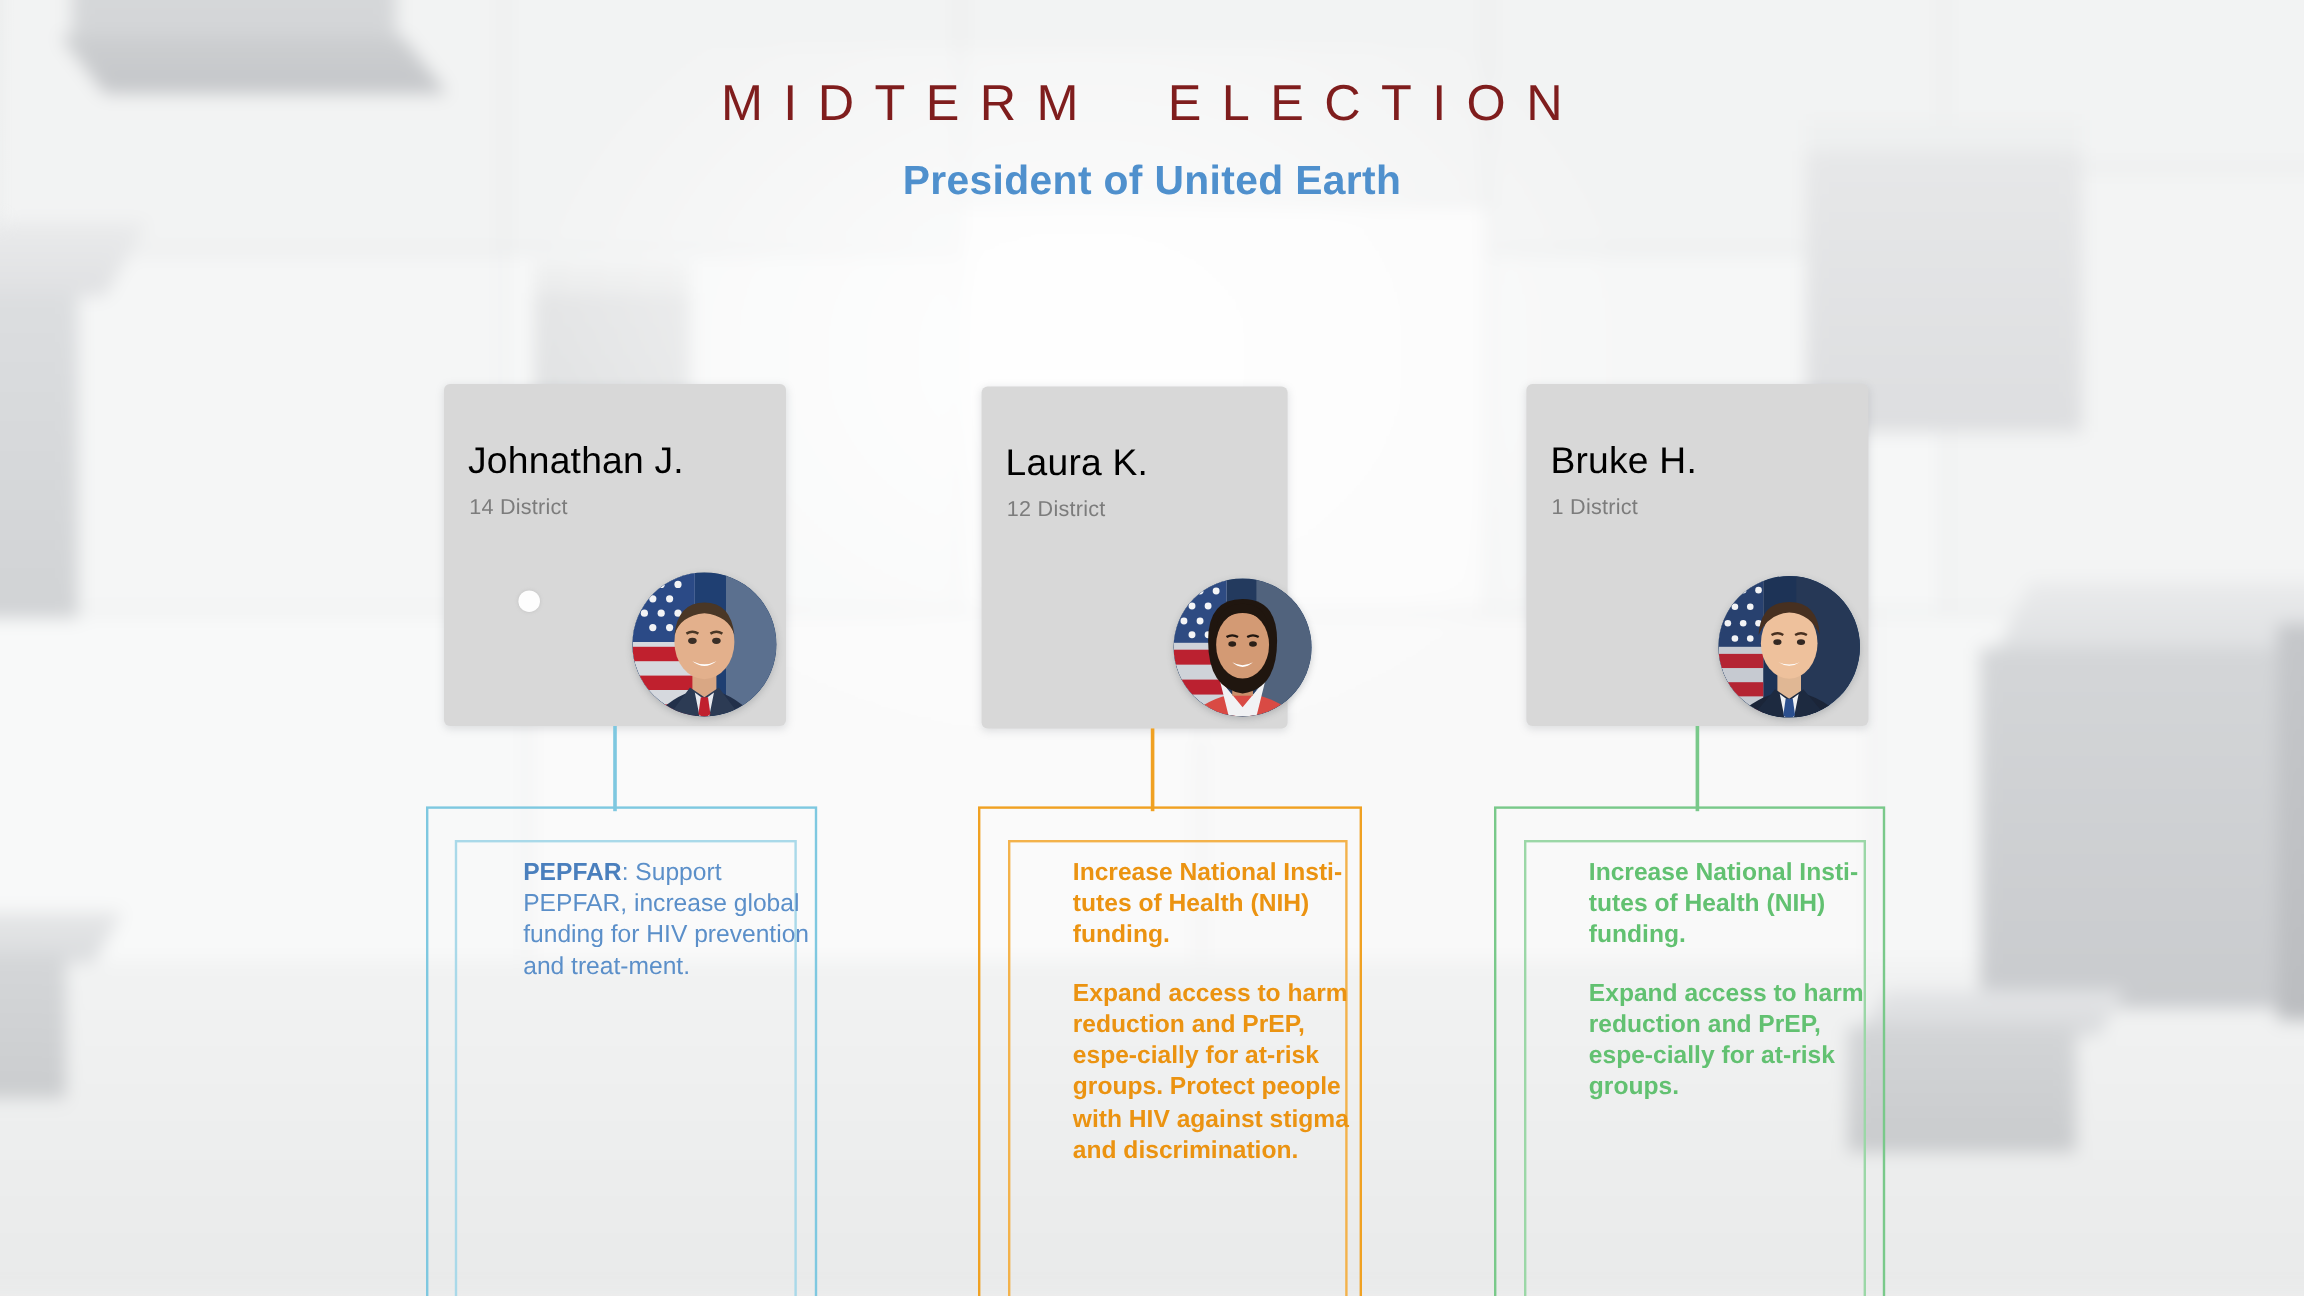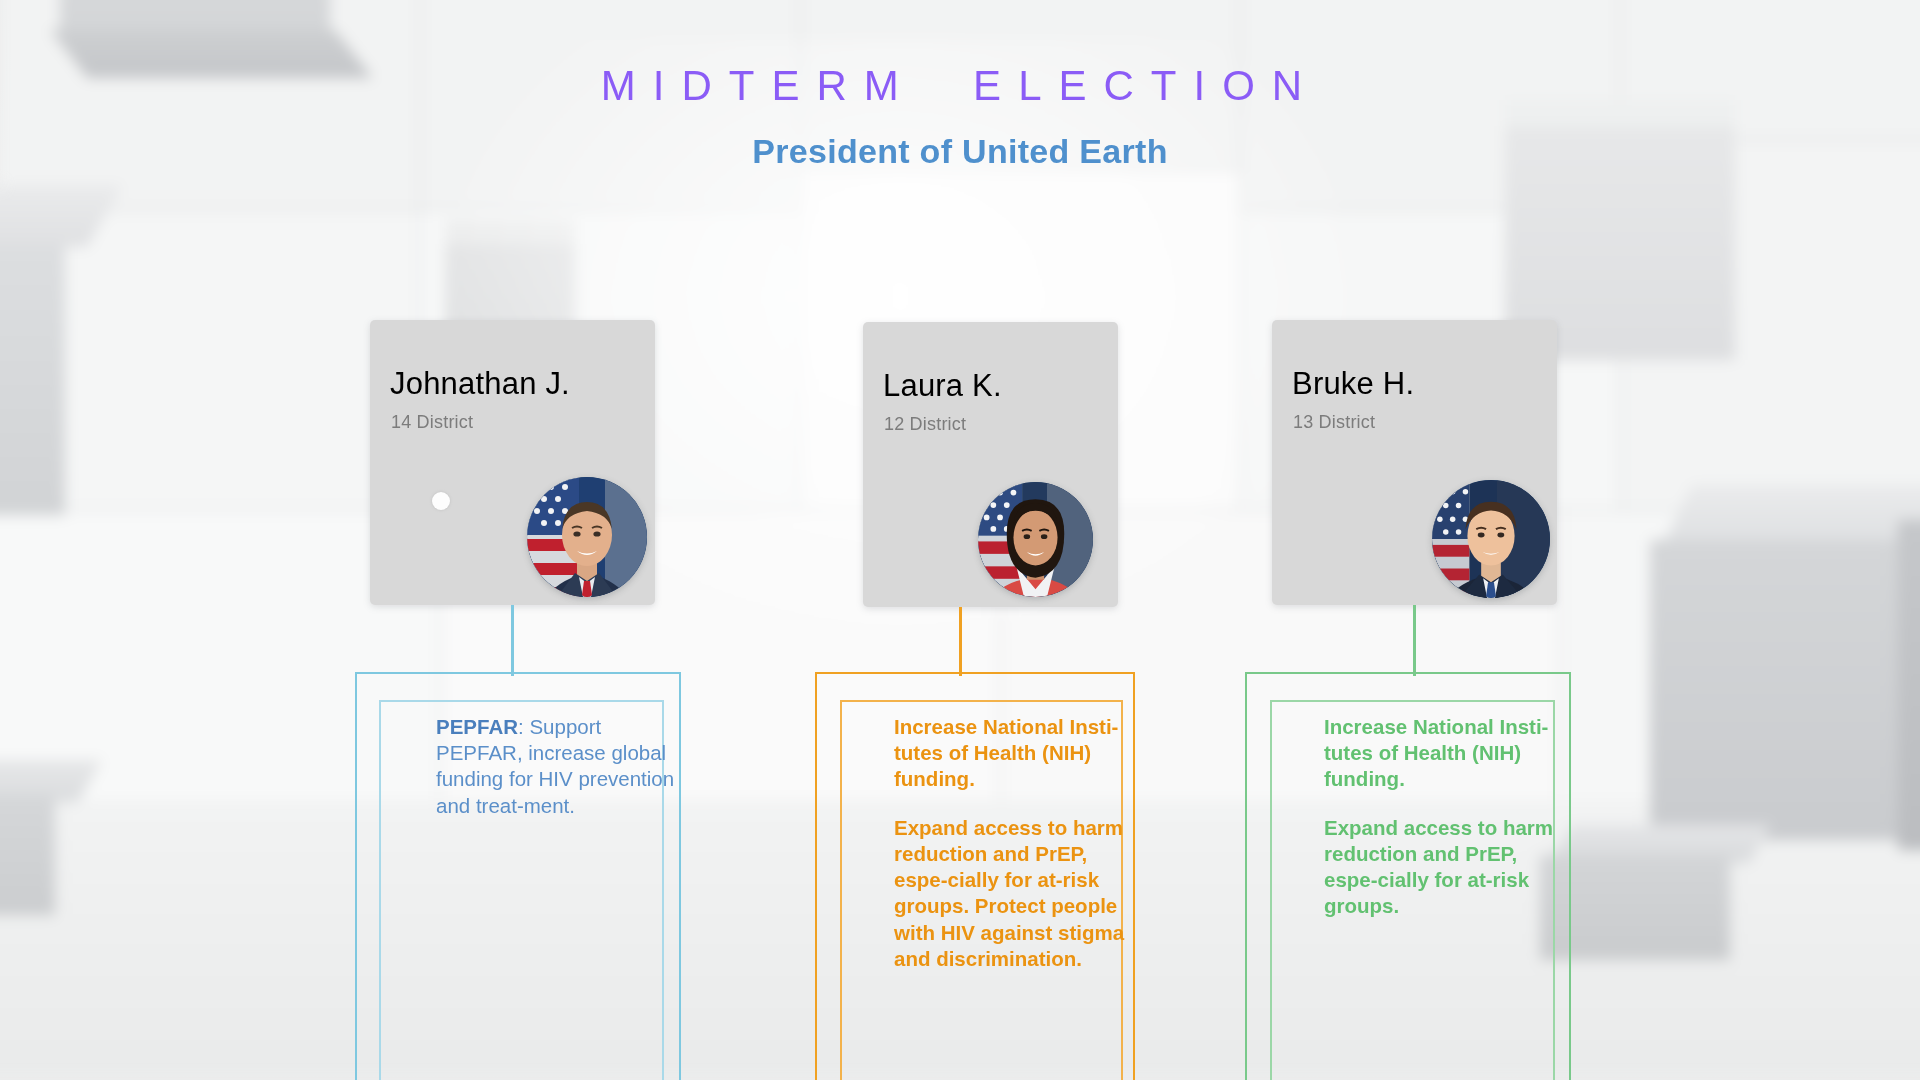--- a/index.html
+++ b/index.html
@@ -22,21 +22,21 @@
 
   
   .face-top   { background:linear-gradient(175deg,#e7e8e9,#dcdddf); }
   .face-front { background:linear-gradient(180deg,#d8d9db,#cfd1d3); }
   .face-side  { background:linear-gradient(180deg,#c8cacc,#bdbfc2); }
 
   
   #header { position:absolute; left:0; right:0; top:0; z-index:5; text-align:center; }
   #title {
     margin-top:62px;
-    font-size:42px; font-weight:400; color:#8b5cf6;
+    font-size:42px; font-weight:400; color:#7f1d1d;
     letter-spacing:17px; white-space:pre;
     font-family:"Liberation Sans", sans-serif;
   }
   #subtitle {
     margin-top:22px;
     font-size:34px; font-weight:700; color:#4f90cd;
     letter-spacing:.3px;
   }
 
   
@@ -207,21 +207,21 @@
     <div class="box-outer" style="left:355px; top:672px; width:326px; height:420px; border-color:#7ec8e0;"></div>
     <div class="box-inner" style="left:379px; top:700px; width:285px; height:392px; border-color:#a9d9e9;"></div>
 
     <div class="policy blue" style="left:400px; top:714px; width:252px;">
         <p><span class="lead">PEPFAR</span><span>: </span><span>Support PEPFAR, increase global funding for HIV prevention and treat-ment.</span></p>
       </div>
   </div>
 
   <div class="column" style="left:0; width:700px;">
 
-    <div class="card" style="left:863px; top:322px; width:255px; height:285px;">
+    <div class="card" style="left:818px; top:322px; width:255px; height:285px;">
       <div class="card-name">Laura K.</div>
       <div class="card-district">12 District</div>
     </div>
 
     <div class="portrait" style="left:978px; top:482px; width:115px; height:115px;">
       <svg viewBox="0 0 120 120">
         <defs>
             <clipPath id="cL">
               <circle cx="60" cy="60" r="60"></circle>
             </clipPath>
@@ -269,21 +269,21 @@
     <div class="policy orange" style="left:858px; top:714px; width:250px;">
         <p><span>Increase National Insti-tutes of Health (NIH) funding.</span></p>
         <p><span>Expand access to harm reduction and PrEP, espe-cially for at-risk groups. Protect people with HIV against stigma and discrimination.</span></p>
       </div>
   </div>
 
   <div class="column" style="left:0; width:700px;">
 
     <div class="card" style="left:1272px; top:320px; width:285px; height:285px;">
       <div class="card-name">Bruke H.</div>
-      <div class="card-district">13 District</div>
+      <div class="card-district">1 District</div>
     </div>
 
     <div class="portrait" style="left:1432px; top:480px; width:118px; height:118px;">
       <svg viewBox="0 0 120 120">
         <defs>
             <clipPath id="cB">
               <circle cx="60" cy="60" r="60"></circle>
             </clipPath>
           </defs>
         <g clip-path="url(#cB)">

